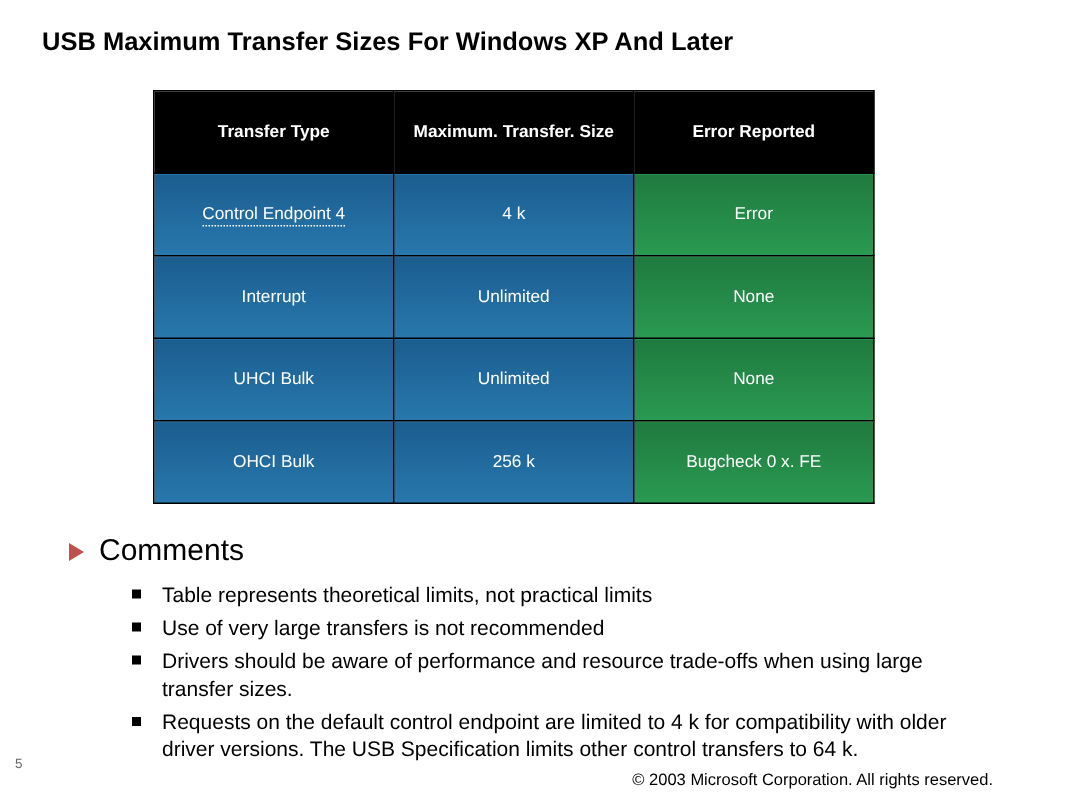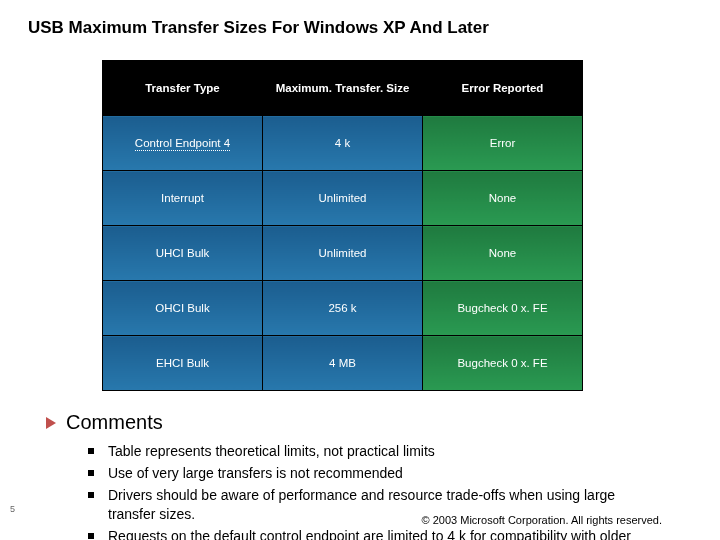--- a/index.html
+++ b/index.html
@@ -54,25 +54,20 @@
         <tr>
           <td class="col-a">UHCI Bulk</td>
           <td class="col-b">Unlimited</td>
           <td class="col-c">None</td>
         </tr>
         <tr>
           <td class="col-a">OHCI Bulk</td>
           <td class="col-b">256 k</td>
           <td class="col-c">Bugcheck 0 x. FE</td>
         </tr>
-        <tr>
-          <td class="col-a">EHCI Bulk</td>
-          <td class="col-b">4 MB</td>
-          <td class="col-c">Bugcheck 0 x. FE</td>
-        </tr>
       </tbody>
     </table>
   </div>
 
   <div class="comments-block">
     <div class="comments-head">
       <div class="arrow"></div>
       <div class="comments-title">Comments</div>
     </div>
     <ul class="comments">

